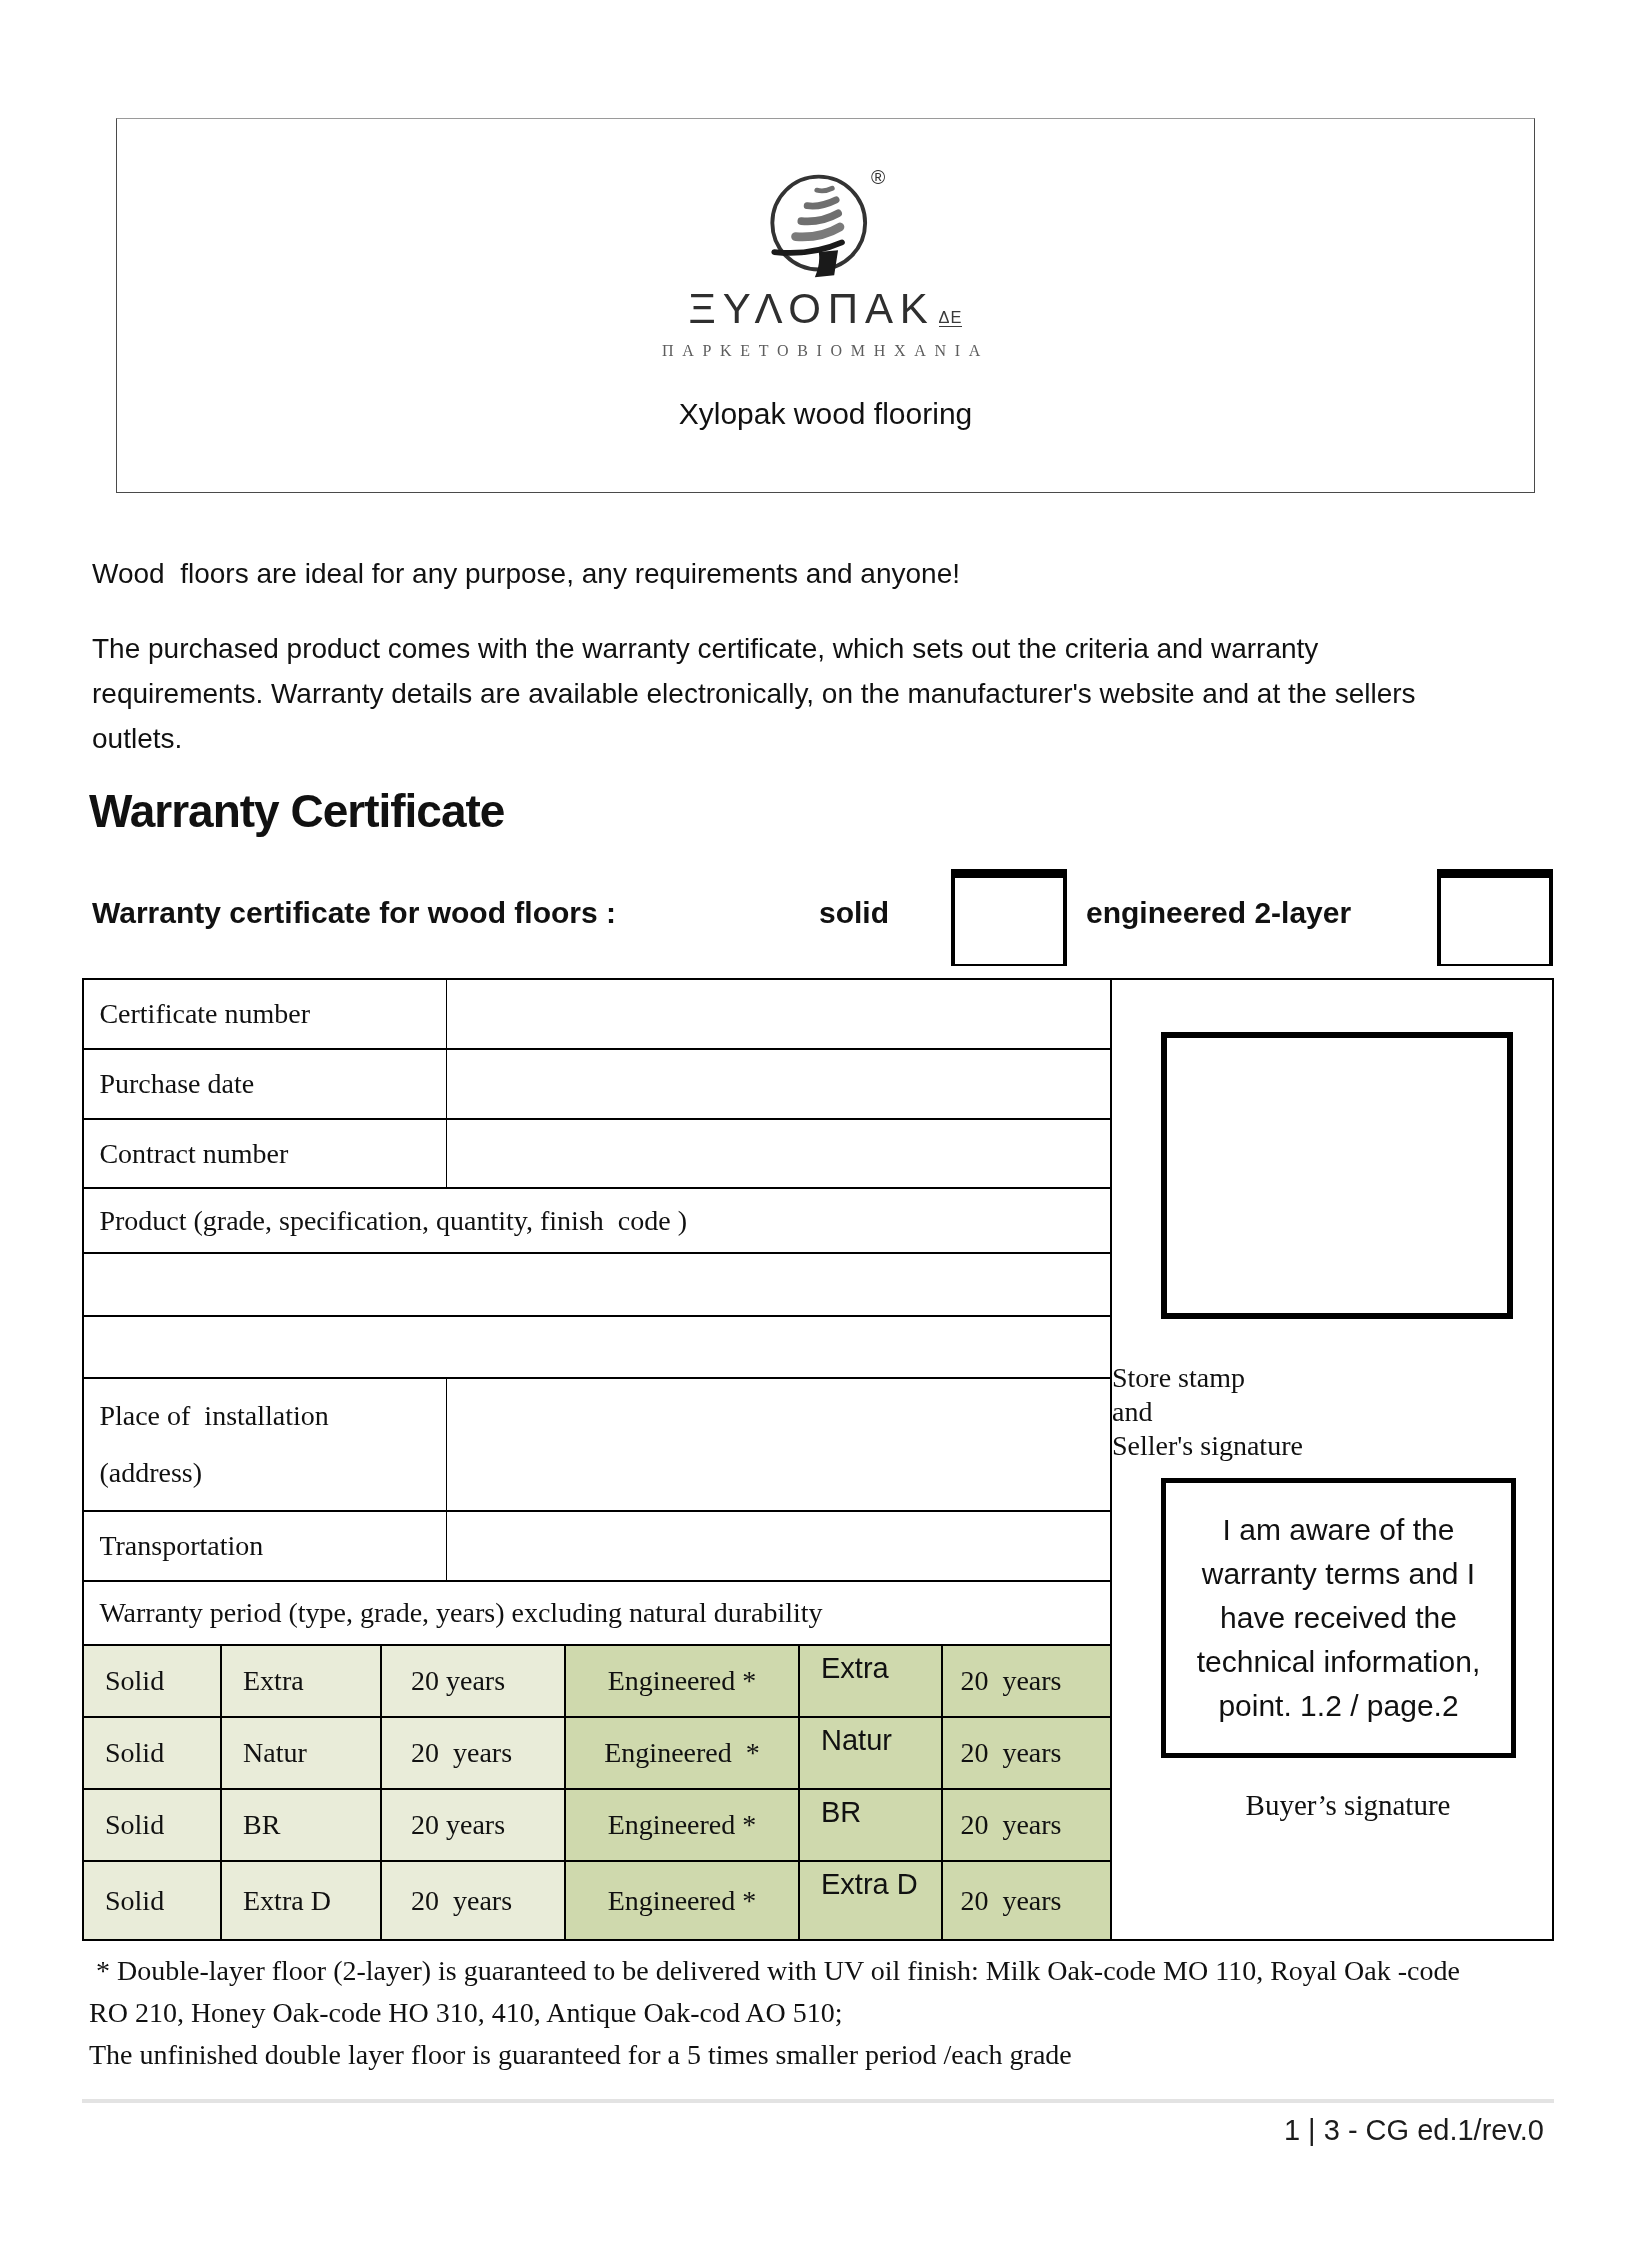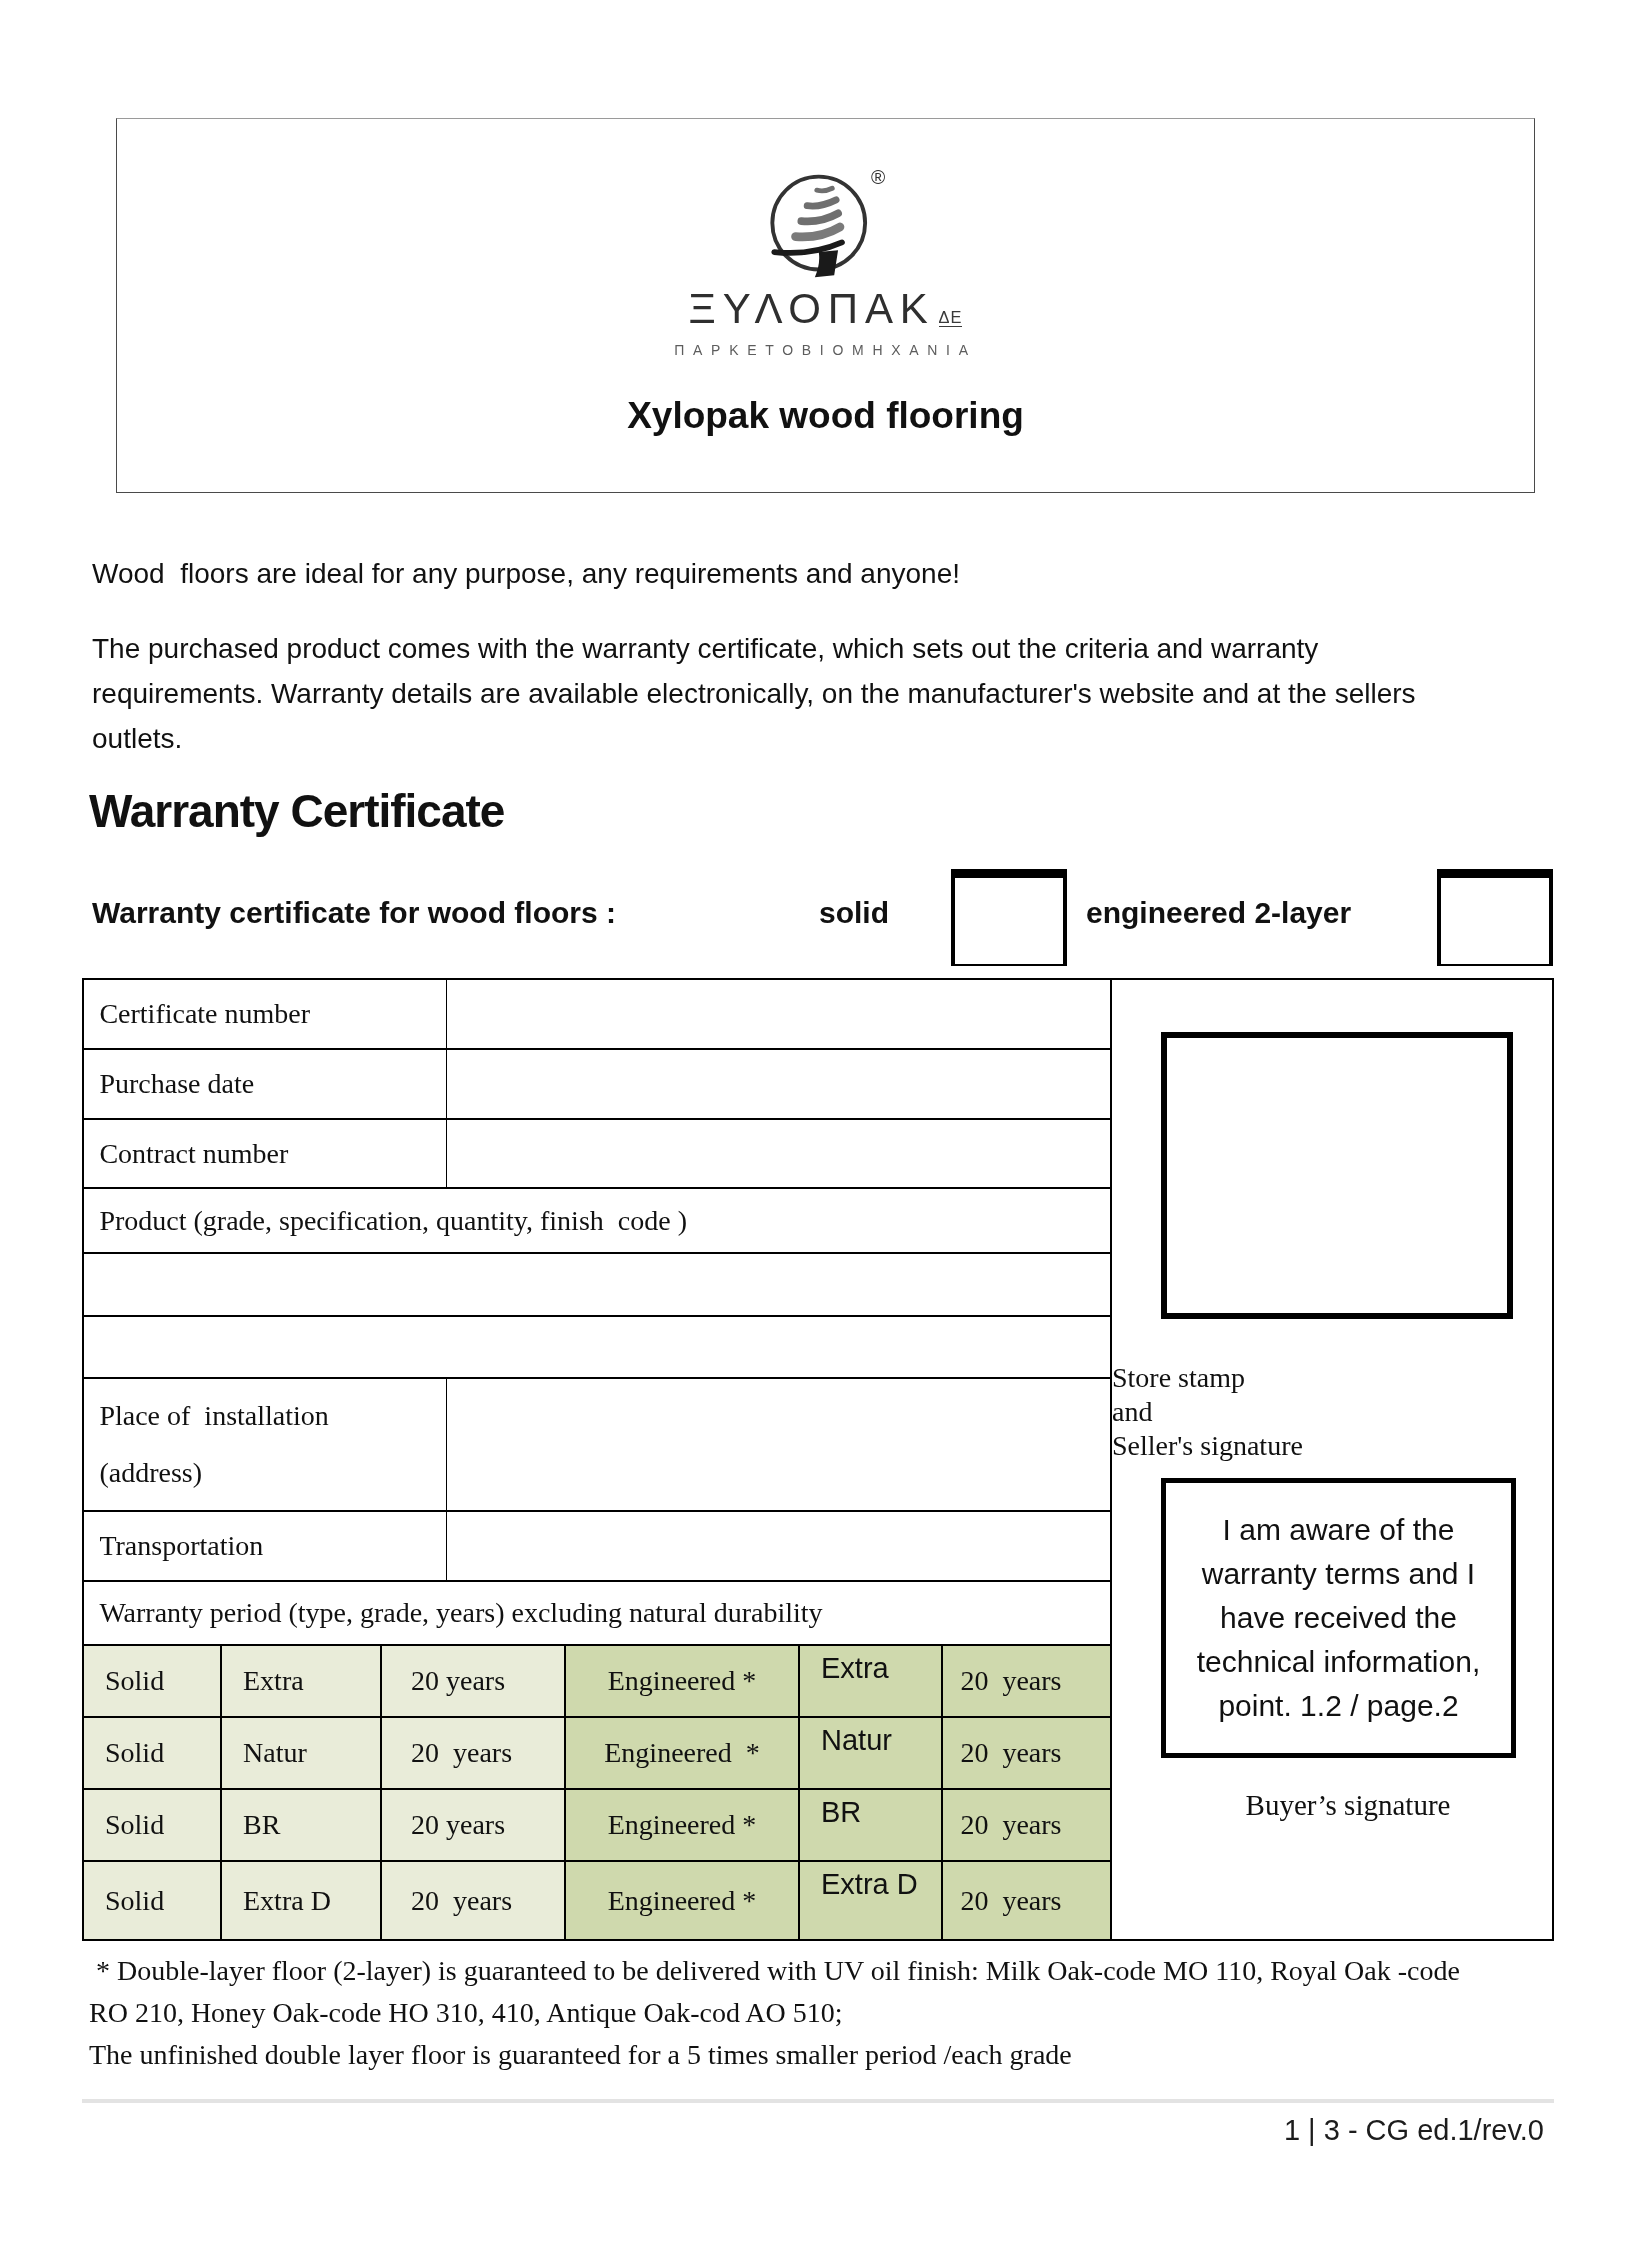--- a/index.html
+++ b/index.html
@@ -22,23 +22,23 @@
   
   .header-box{
     left:116px;top:118px;width:1419px;height:375px;
     border:1.9px solid #4a4a4a;border-top-color:#9a9a9a;
     text-align:center;background:#fff;
   }
   .logo-wrap{margin-top:44px;height:124px;}
   .brand-line{margin-top:-1.9px;color:#2f2f2f;font-family:Liberation Sans, sans-serif;
     font-size:42px;letter-spacing:6.8px;font-weight:400;}
   .brand-suffix{font-size:16.4px;letter-spacing:1px;color:#3a3a3a;border-bottom:1.9px solid #3a3a3a;margin-left:3.9px;}
-  .brand-subtitle{margin-top:8.7px;font-size:14px;letter-spacing:8.7px;color:#5d5d5d;
-    font-family:Liberation Sans, sans-serif;}
-  .header-title{margin-top:37px;font-size:37px;font-weight:700;}
+  .brand-subtitle{margin-top:8.7px;font-size:16px;letter-spacing:8.7px;color:#5d5d5d;
+    font-family:Liberation Serif, serif;}
+  .header-title{margin-top:37px;font-size:30px;font-weight:400;}
 
   
   .p1{left:92px;top:558px;font-size:28px;}
   .p2{left:92px;top:626px;width:1429px;font-size:28px;line-height:45px;}
 
   
   .page-title{left:89px;top:784px;font-size:46px;font-weight:700;letter-spacing:-1px;}
   .sub-label{left:92px;top:896px;font-size:30px;font-weight:700;}
   .solid-label{left:819px;top:896px;font-size:30px;font-weight:700;}
   .eng-label{left:1086px;top:896px;font-size:30px;font-weight:700;}

